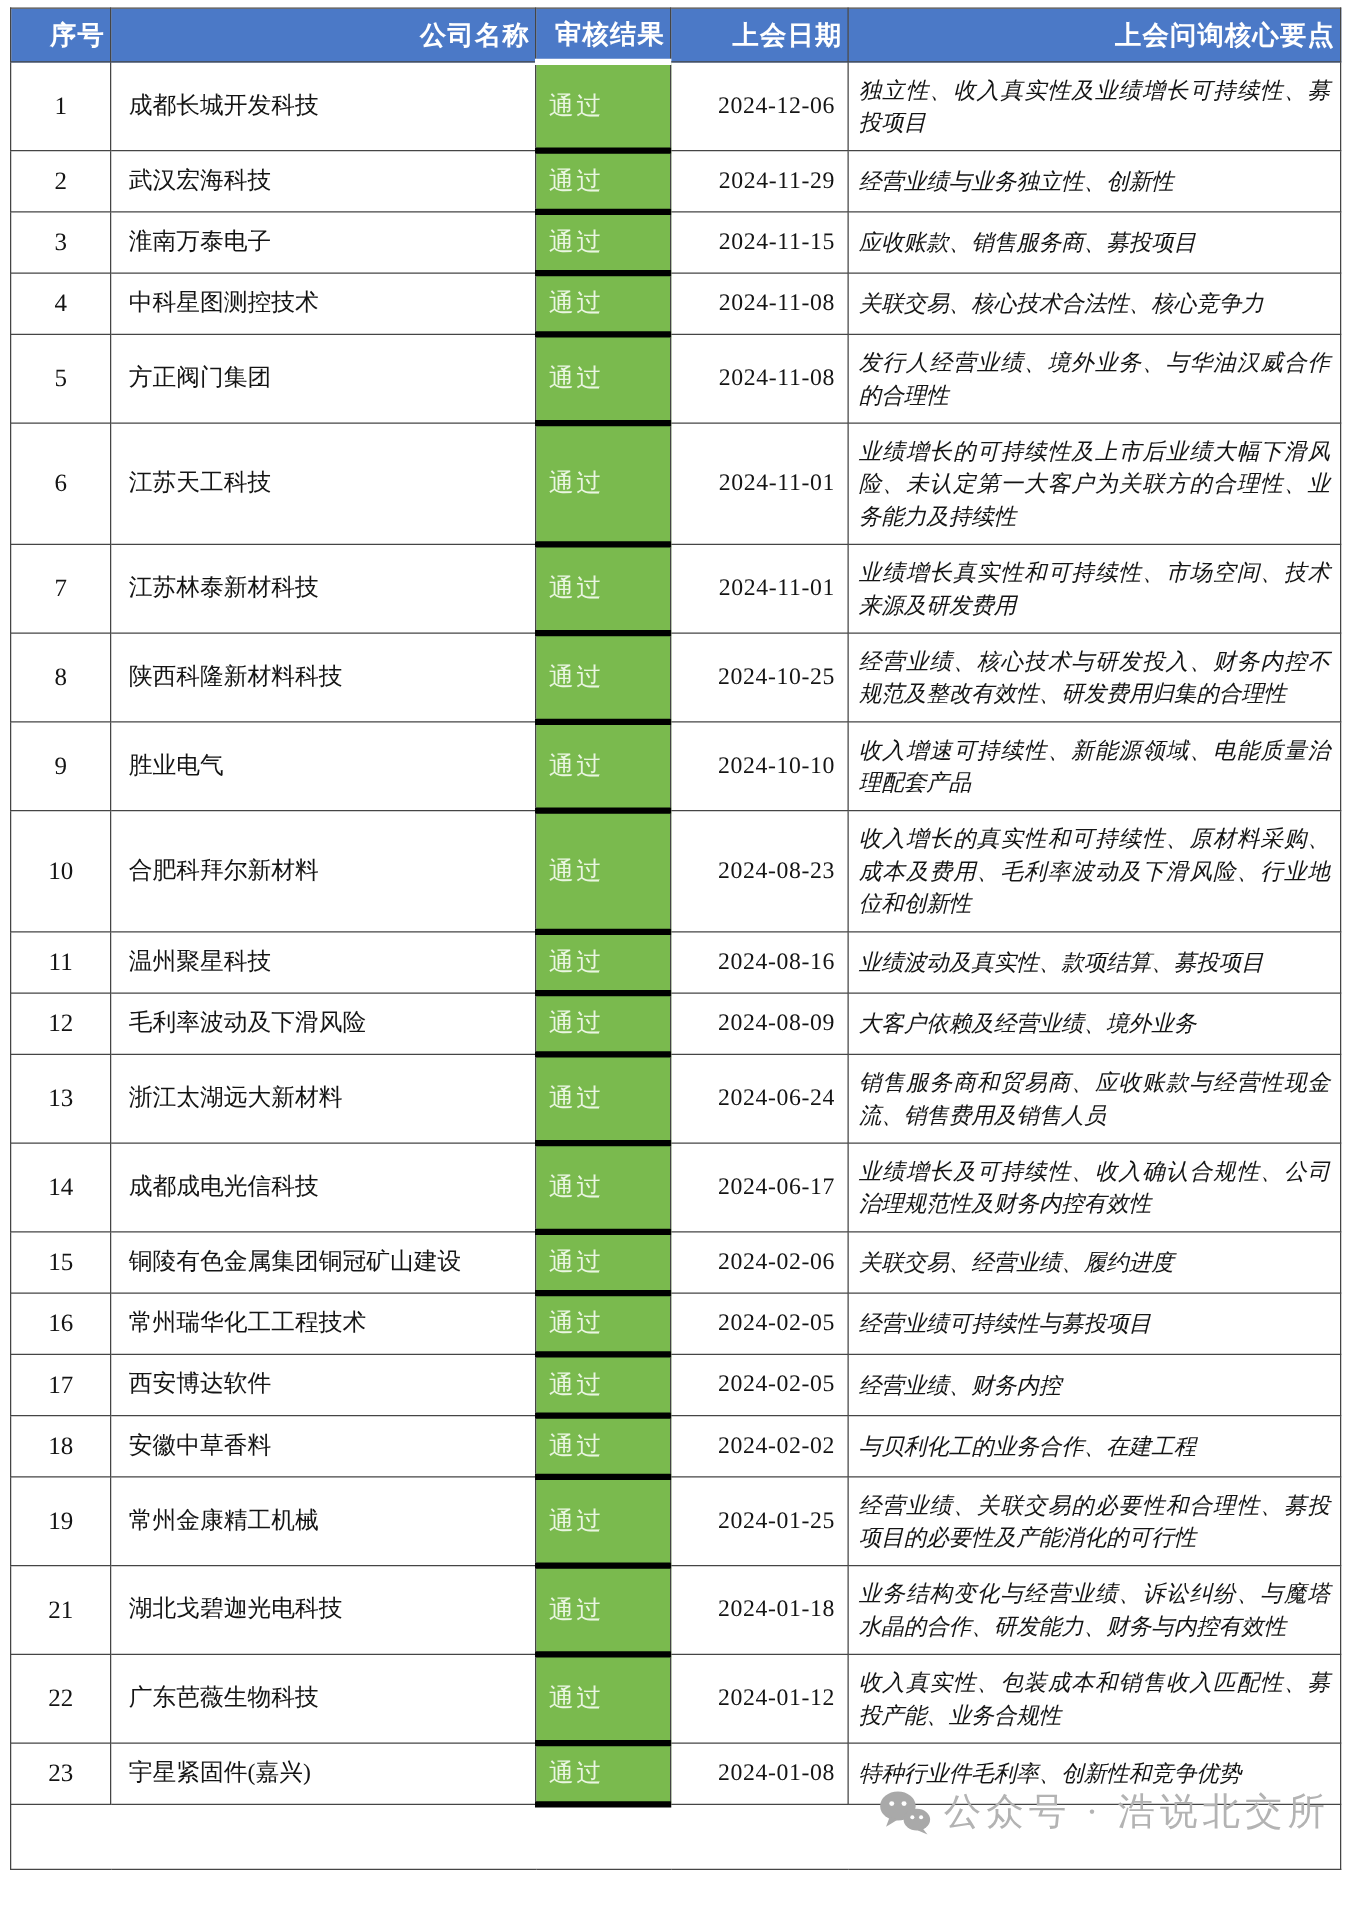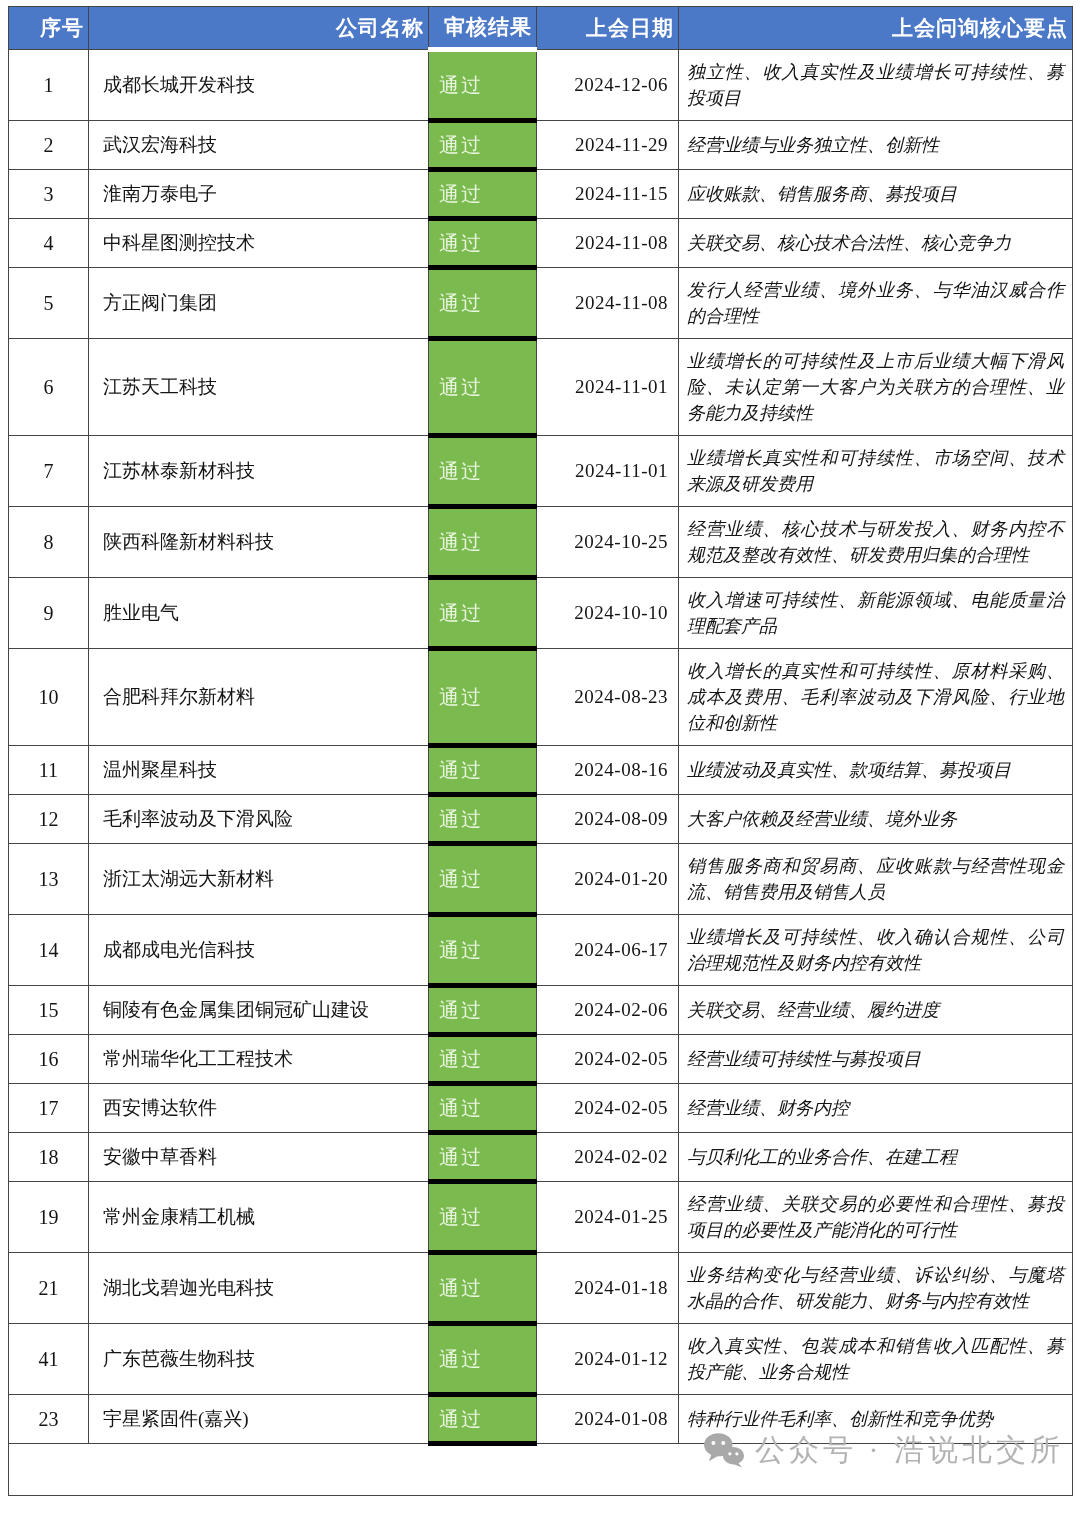--- a/index.html
+++ b/index.html
@@ -198,21 +198,21 @@
     <td class="c-no">12</td>
     <td class="c-company">毛利率波动及下滑风险</td>
     <td class="c-result">通过</td>
     <td class="c-date">2024-08-09</td>
     <td class="c-points">大客户依赖及经营业绩、境外业务</td>
   </tr>
         <tr>
     <td class="c-no">13</td>
     <td class="c-company">浙江太湖远大新材料</td>
     <td class="c-result">通过</td>
-    <td class="c-date">2024-01-20</td>
+    <td class="c-date">2024-06-24</td>
     <td class="c-points">销售服务商和贸易商、应收账款与经营性现金流、销售费用及销售人员</td>
   </tr>
         <tr>
     <td class="c-no">14</td>
     <td class="c-company">成都成电光信科技</td>
     <td class="c-result">通过</td>
     <td class="c-date">2024-06-17</td>
     <td class="c-points">业绩增长及可持续性、收入确认合规性、公司治理规范性及财务内控有效性</td>
   </tr>
         <tr>
@@ -251,21 +251,21 @@
     <td class="c-points">经营业绩、关联交易的必要性和合理性、募投项目的必要性及产能消化的可行性</td>
   </tr>
         <tr>
     <td class="c-no">21</td>
     <td class="c-company">湖北戈碧迦光电科技</td>
     <td class="c-result">通过</td>
     <td class="c-date">2024-01-18</td>
     <td class="c-points">业务结构变化与经营业绩、诉讼纠纷、与魔塔水晶的合作、研发能力、财务与内控有效性</td>
   </tr>
         <tr>
-    <td class="c-no">41</td>
+    <td class="c-no">22</td>
     <td class="c-company">广东芭薇生物科技</td>
     <td class="c-result">通过</td>
     <td class="c-date">2024-01-12</td>
     <td class="c-points">收入真实性、包装成本和销售收入匹配性、募投产能、业务合规性</td>
   </tr>
         <tr>
     <td class="c-no">23</td>
     <td class="c-company">宇星紧固件(嘉兴)</td>
     <td class="c-result">通过</td>
     <td class="c-date">2024-01-08</td>

